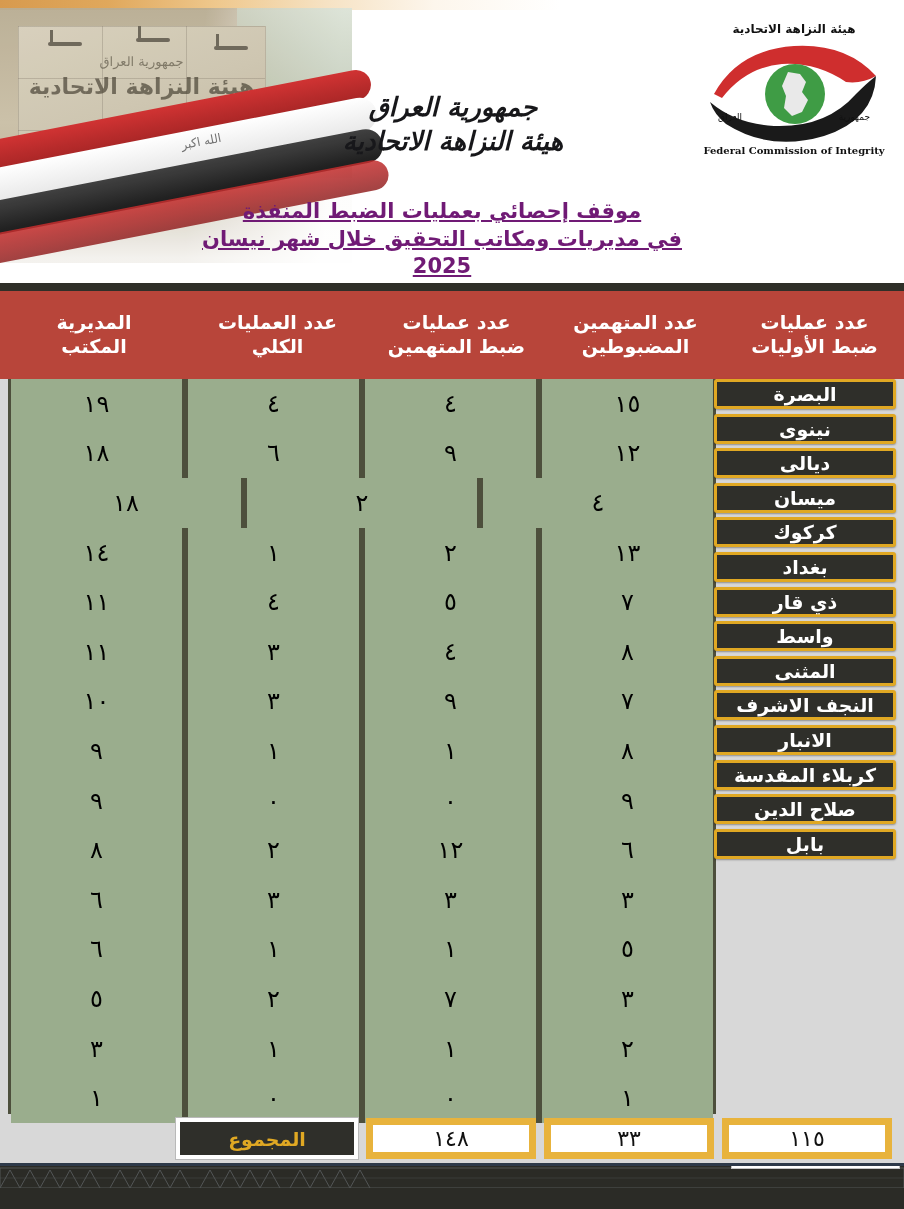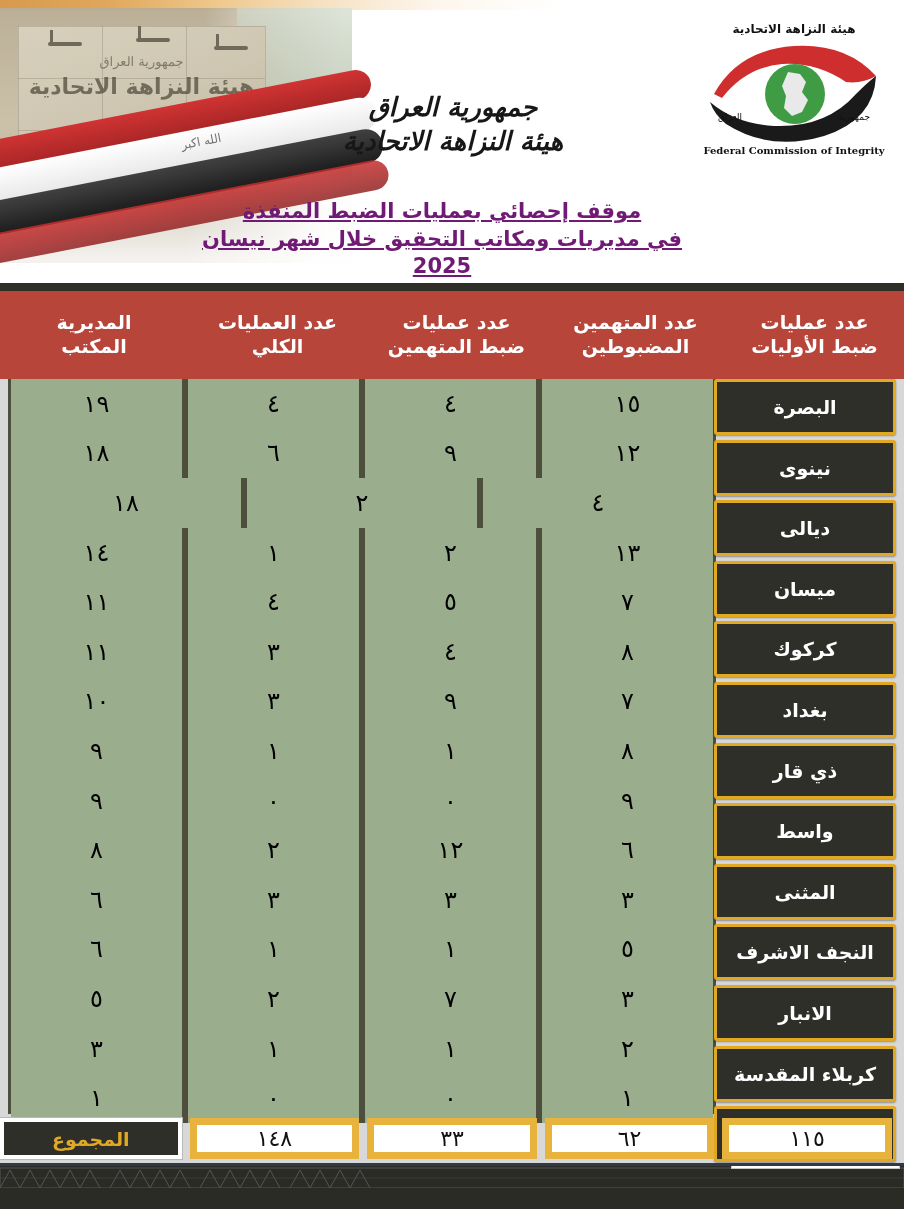--- a/index.html
+++ b/index.html
@@ -241,21 +241,21 @@
 
   
   .names-col {
     position: absolute;
     right: 8px; top: 0;
     width: 182px;
     display: flex;
     flex-direction: column;
   }
   .name-badge {
-    height: 56px;
+    height: 30px;
     margin-bottom: 4.6px;
     background: #2f2f2a;
     border: 3px solid #e0a823;
     border-radius: 3px;
     display: flex; align-items: center; justify-content: center;
     color: #ffffff;
     font-size: 19px;
     font-weight: bold;
     box-shadow: 0 1px 2px rgba(0,0,0,.35);
     text-align: right;
@@ -507,21 +507,20 @@
         <div class="name-badge">النجف الاشرف</div>
         <div class="name-badge">الانبار</div>
         <div class="name-badge">كربلاء المقدسة</div>
         <div class="name-badge">صلاح الدين</div>
         <div class="name-badge">بابل</div>
       </div>
   </div>
 
   <div class="total-row">
     <div class="total-cell first-t">١١٥</div>
-    <div class="total-cell">٦٢</div>
     <div class="total-cell">٣٣</div>
     <div class="total-cell">١٤٨</div>
     <div class="total-badge">المجموع</div>
   </div>
 </div>
 
 <div class="footer">
   <svg class="footer-pattern" viewBox="0 0 904 22" preserveAspectRatio="none">
     <g stroke="#9aa3ad" stroke-width="1" fill="none">
       <path d="M0,22 L10,4 L20,22 L30,4 L40,22 L50,4 L60,22 L70,4 L80,22 L90,4 L100,22"></path>

